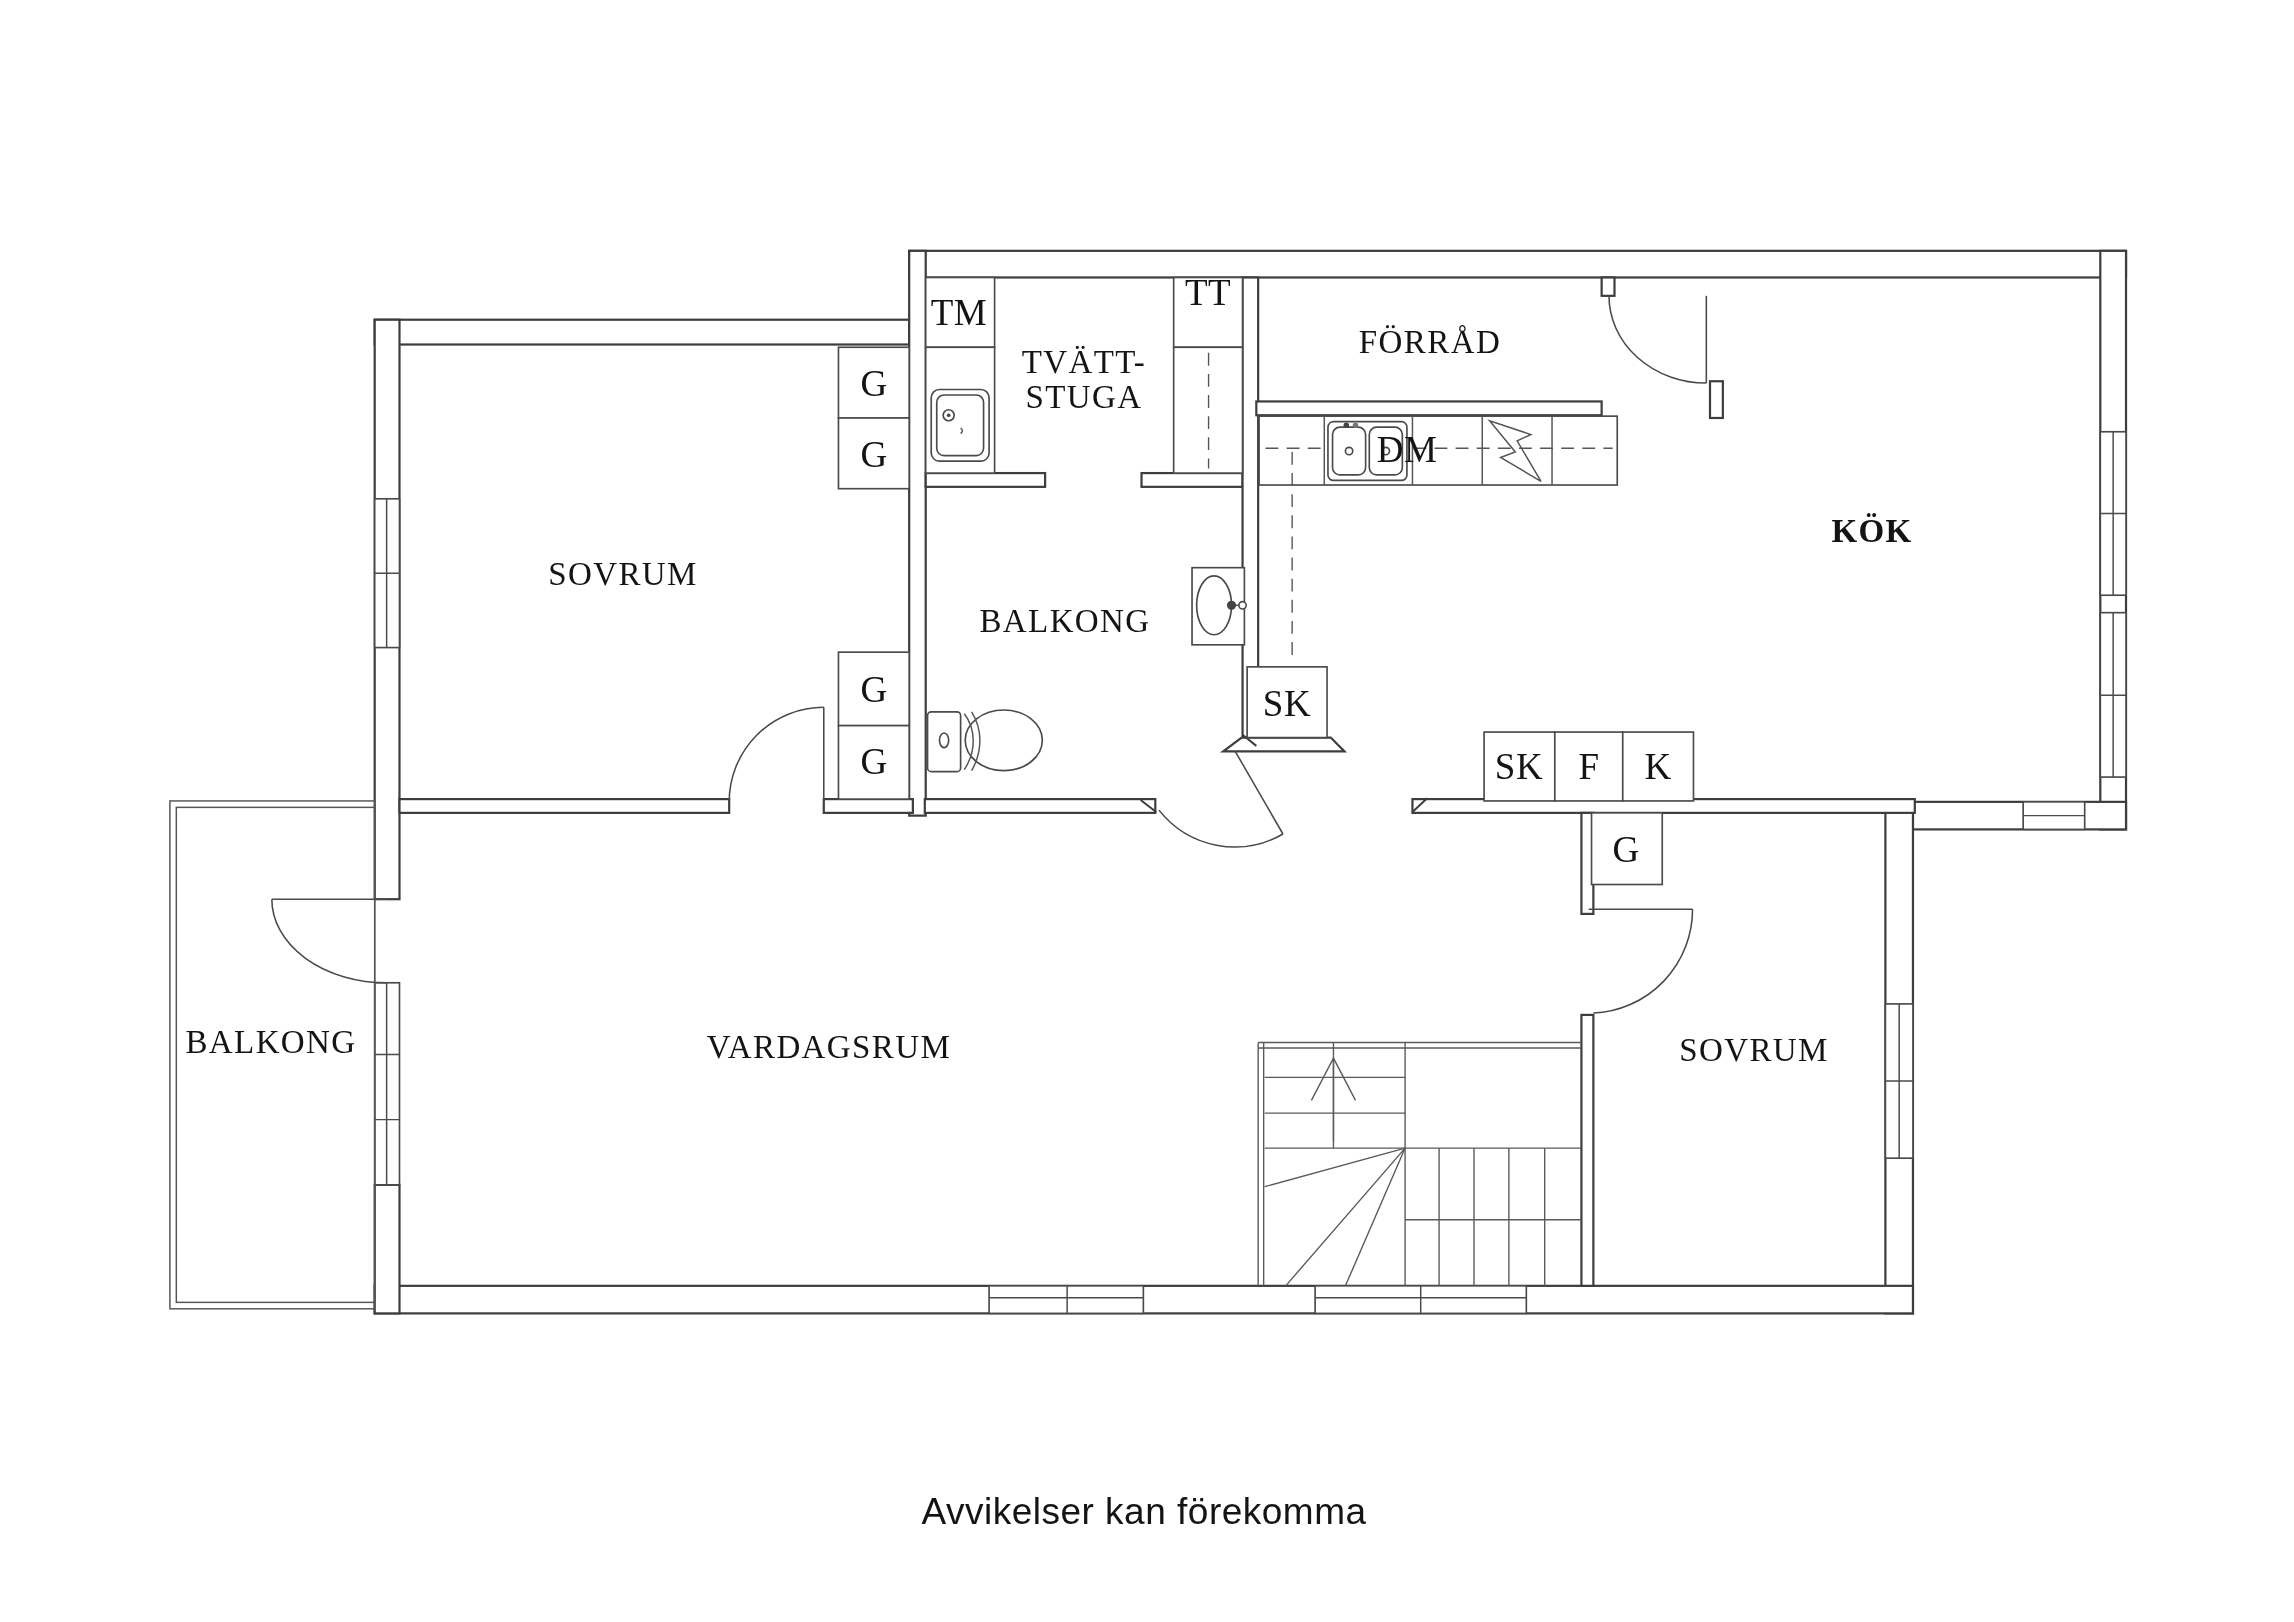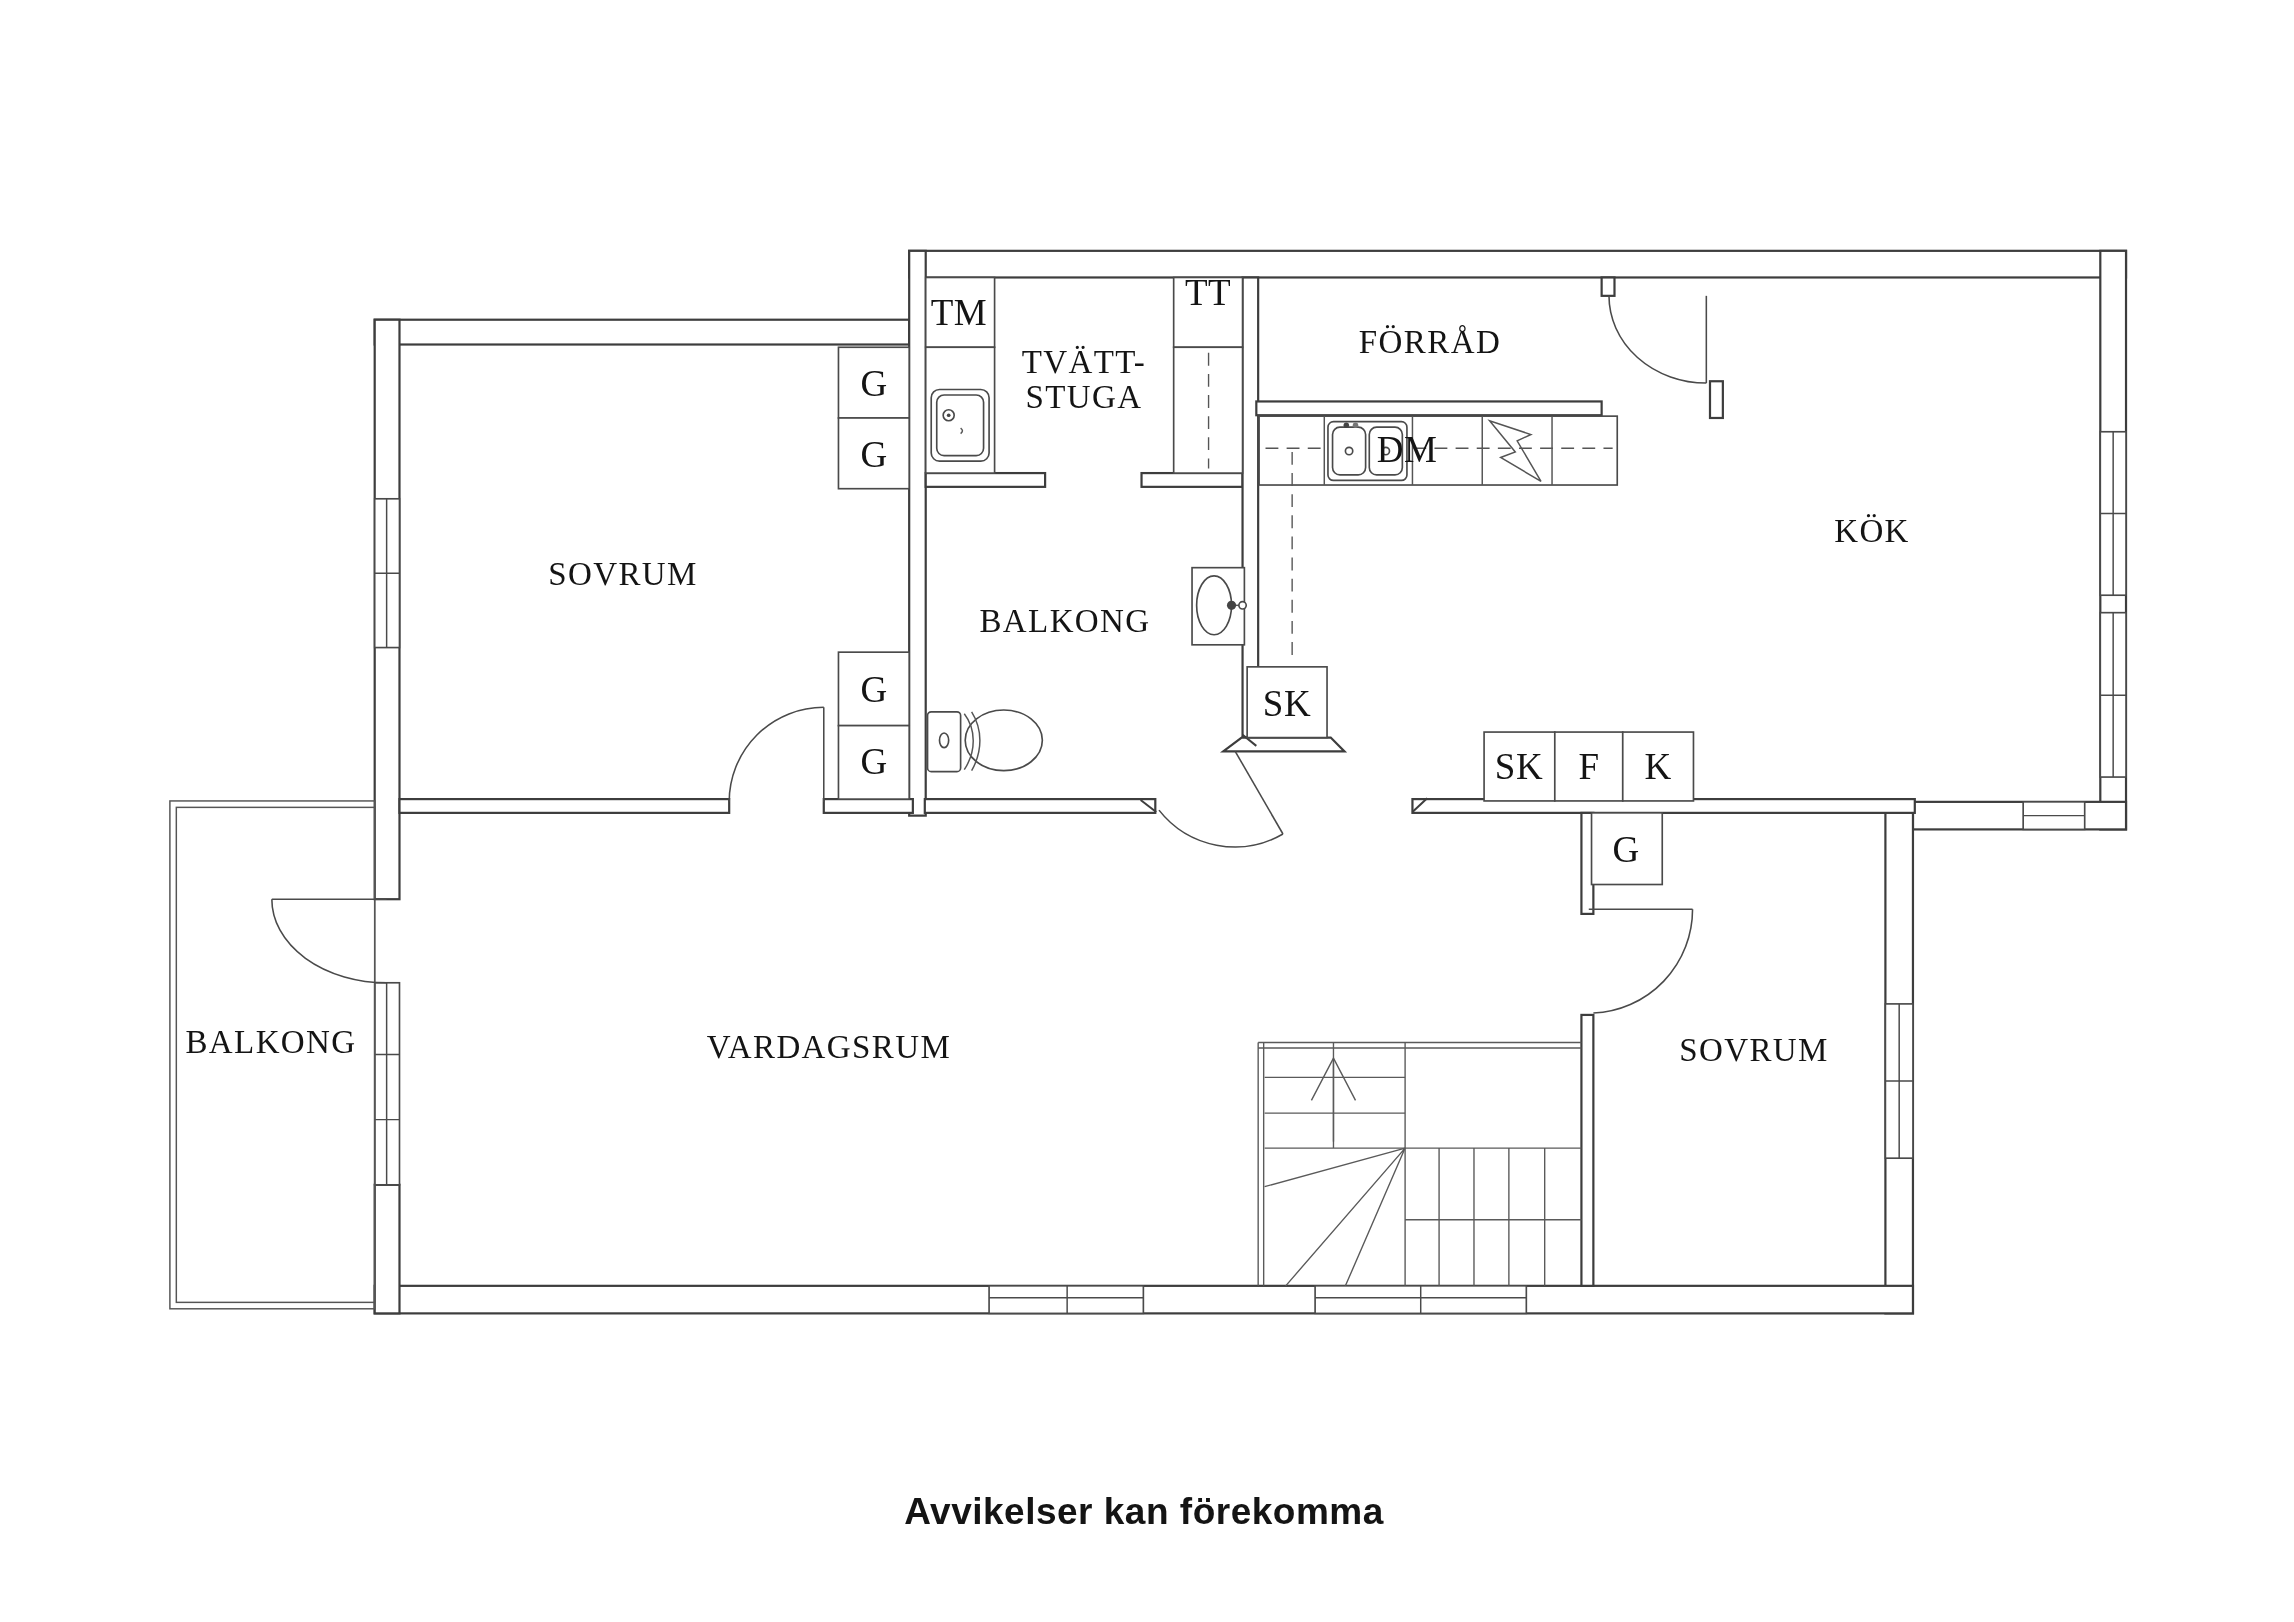--- a/index.html
+++ b/index.html
@@ -189,34 +189,34 @@
 
     <g>
       <path class="thin" d="M1622,458 L1650,492 L1634,498 L1678,524 L1652,480 L1667,473 Z"></path>
     </g>
   </svg>
 
   <div class="lbl room-label" style="left:623px;top:574px;">SOVRUM</div>
   <div class="lbl room-label" style="left:1084px;top:362px;">TVÄTT-</div>
   <div class="lbl room-label" style="left:1084px;top:397px;">STUGA</div>
   <div class="lbl room-label" style="left:1430px;top:342px;">FÖRRÅD</div>
-  <div class="lbl room-label" style="left:1872px;top:531px;">KÖK</div>
+  <div class="lbl room-label" style="left:1872px;top:531px;font-weight:bold;">KÖK</div>
   <div class="lbl room-label" style="left:1065px;top:621px;">BALKONG</div>
   <div class="lbl room-label" style="left:829px;top:1047px;text-align:right;">VARDAGSRUM</div>
   <div class="lbl room-label" style="left:271px;top:1042px;">BALKONG</div>
   <div class="lbl room-label" style="left:1754px;top:1050px;">SOVRUM</div>
 
   <div class="lbl code-label" style="left:959px;top:312px;">TM</div>
   <div class="lbl code-label" style="left:1208px;top:292px;text-align:right;">TT</div>
   <div class="lbl code-label" style="left:1407px;top:449px;">DM</div>
   <div class="lbl code-label" style="left:1287px;top:703px;">SK</div>
   <div class="lbl code-label" style="left:1519px;top:766px;">SK</div>
   <div class="lbl code-label" style="left:1589px;top:766px;">F</div>
   <div class="lbl code-label" style="left:1658px;top:766px;">K</div>
   <div class="lbl code-label" style="left:874px;top:383px;">G</div>
   <div class="lbl code-label" style="left:874px;top:454px;">G</div>
   <div class="lbl code-label" style="left:874px;top:689px;">G</div>
   <div class="lbl code-label" style="left:874px;top:761px;">G</div>
   <div class="lbl code-label" style="left:1626px;top:849px;">G</div>
 
-  <div class="lbl disclaimer" style="left:1144px;top:1512px;font-weight:bold;">Avvikelser kan förekomma</div>
+  <div class="lbl disclaimer" style="left:1144px;top:1512px;">Avvikelser kan förekomma</div>
 </div>
 
 
 </body></html>

